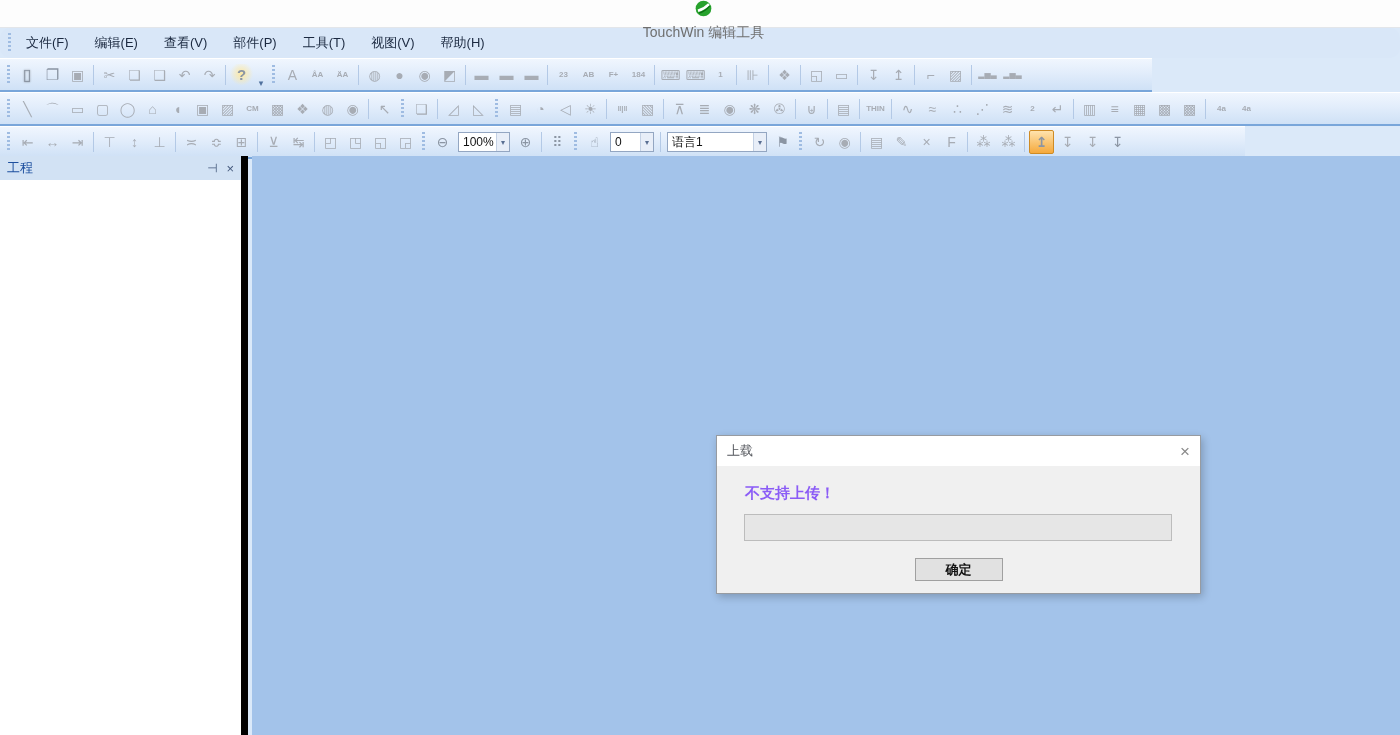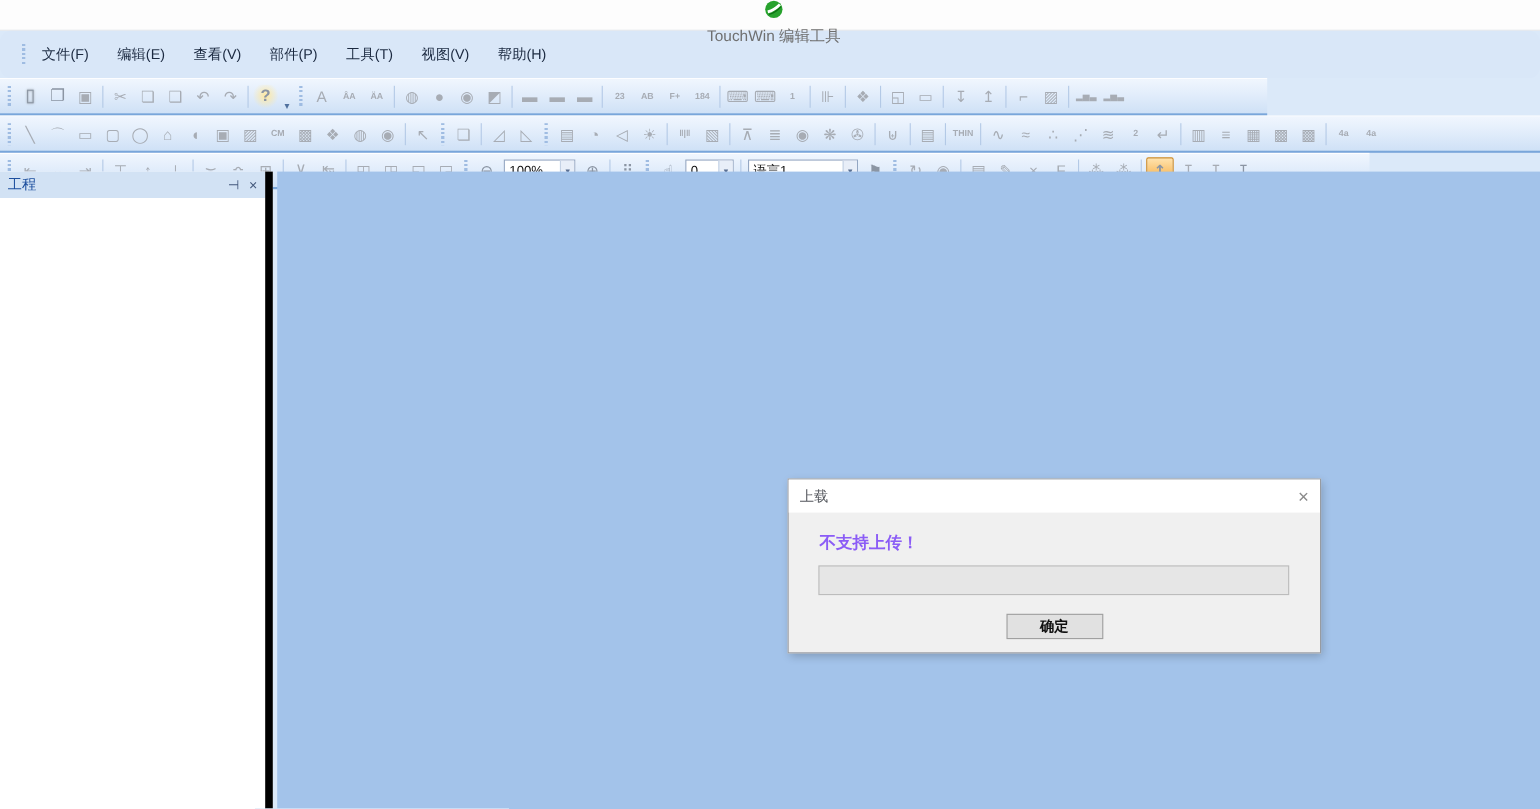--- a/index.html
+++ b/index.html
@@ -3,21 +3,21 @@
 <meta charset="utf-8">
 <style>
   html,body{margin:0;padding:0;font-family:"Liberation Sans","DejaVu Sans",sans-serif;}
   .window{position:relative;width:1400px;height:735px;background:#dbe9f9;overflow:hidden;}
 
   
   .titlebar{height:28px;background:#fdfdfd;border-bottom:1px solid #e3e6ea;display:flex;align-items:center;gap:7px;padding-left:7px;box-sizing:border-box;flex-direction:column;}
   .title-text{font-size:14px;color:#6f6f6f;}
 
   
-  .menubar{height:43px;background:#d9e7f8;display:flex;align-items:center;padding-left:16px;box-sizing:border-box;border-radius:10px;}
+  .menubar{height:30px;background:#d9e7f8;display:flex;align-items:center;padding-left:4px;box-sizing:border-box;border-radius:10px;}
   .menu-item{font-size:13px;color:#1b2940;padding:4px 13px;cursor:default;}
   .menubar .grip{margin-right:2px;}
 
   
   .tb-row{position:relative;background:#dbe9f9;display:flex;}
   .tb-row.r1,.tb-row.r2{height:34px;}
   .tb-row.r3{height:33px;}
   .tb-seg{display:flex;align-items:center;height:100%;box-sizing:border-box;
     background:linear-gradient(#f0f6fe 0%,#e2edfb 45%,#cfe1f6 100%);
     border-bottom:2px solid #79a6da;border-top:1px solid #fff;padding:0 3px;}
@@ -231,21 +231,21 @@
         <div class="tsep"></div>
         <span class="tbi">⊻</span>
         <span class="tbi">↹</span>
         <div class="tsep"></div>
         <span class="tbi">◰</span>
         <span class="tbi">◳</span>
         <span class="tbi">◱</span>
         <span class="tbi">◲</span>
         <div class="grip"></div>
         <span class="tbi en">⊖</span>
-        <div class="combo" style="width: 65px;">
+        <div class="combo" style="width: 52px;">
           <span class="cv">100%</span>
           <span class="ca">▾</span>
         </div>
         <span class="tbi en">⊕</span>
         <div class="tsep"></div>
         <span class="tbi en">⠿</span>
         <div class="grip"></div>
         <span class="tbi en">☝</span>
         <div class="combo" style="width: 44px;">
           <span class="cv">0</span>

